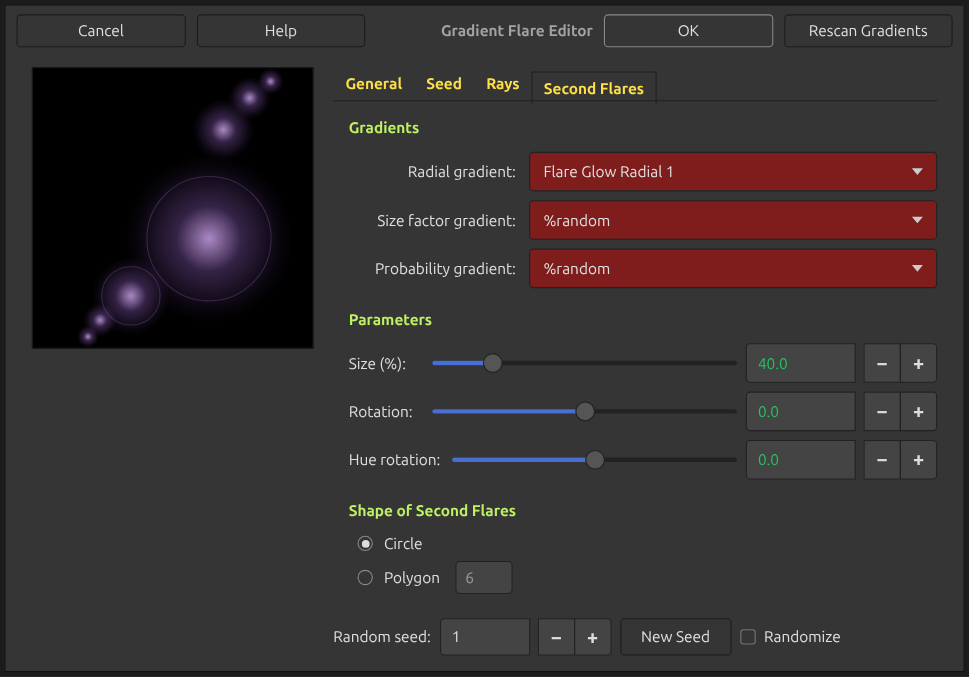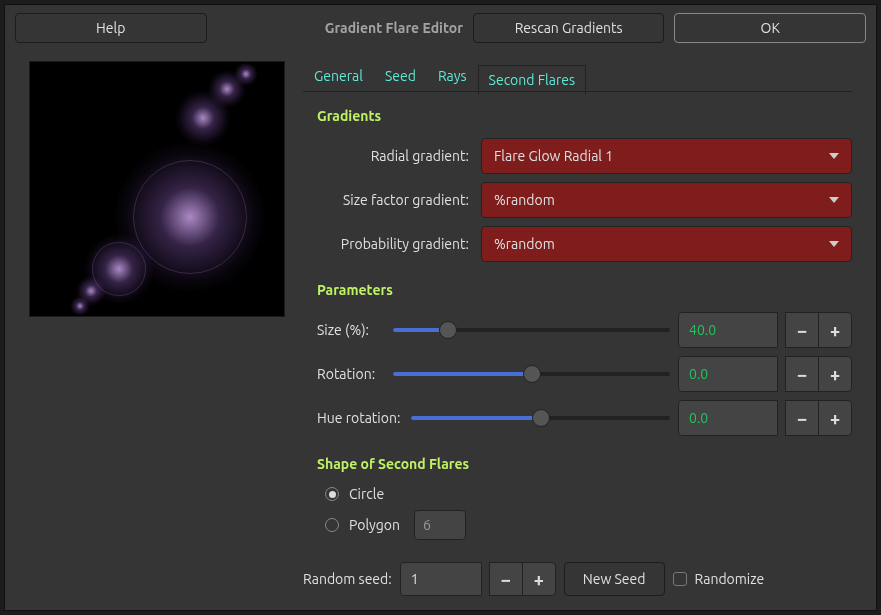--- a/index.html
+++ b/index.html
@@ -10,21 +10,21 @@
 .btn.wide { flex: 1; }
 .btn.wide.hl { border: 1px solid #888; }
 .title { flex: 1.3; color: #a3a3a3; font-weight: 700; text-align: right; }
 .content { flex: 1; display: flex; gap: 14px; padding: 10px 24px 18px 24px; }
 .preview-col { width: 260px; }
 .preview { width: 256px; height: 256px; background: #000; border: 1px solid #1a1a1a; position: relative; overflow: hidden; }
 .flare { position: absolute; border-radius: 50%; background: radial-gradient(circle, rgba(200,160,230,0.85) 0%, rgba(150,100,200,0.35) 28%, rgba(120,70,170,0.08) 60%, rgba(0,0,0,0) 72%); }
 .flare.ring::after { content: ""; position: absolute; inset: 12%; border-radius: 50%; border: 1px solid rgba(170,120,210,0.25); }
 .right-col { flex: 1; display: flex; flex-direction: column; }
 .tabs { display: flex; border-bottom: 1px solid #222; }
-.tab { color: #5eead4; padding: 6px 10px; cursor: pointer; border: 1px solid transparent; border-bottom: none; }
+.tab { color: #fde047; padding: 6px 10px; cursor: pointer; border: 1px solid transparent; border-bottom: none; font-weight: bold; }
 .tab.active { border: 1px solid #222; border-bottom: 1px solid #353535; position: relative; top: 4px; }
 .section-h { color: #bef264; font-weight: 700; margin: 16px 0 10px 14px; }
 .row { display: flex; align-items: center; margin: 4px 0; gap: 8px; }
 .label { width: 170px; text-align: right; color: #e0e0e0; padding-right: 4px; }
 .select { flex: 1; height: 36px; background: #7f1d1d; border: 1px solid #222; border-radius: 4px; color: #e0e0e0; display: flex; align-items: center; padding: 0 12px; justify-content: space-between; cursor: pointer; }
 .chev { width: 0; height: 0; border-left: 5px solid transparent; border-right: 5px solid transparent; border-top: 6px solid #ccc; }
 .param-label { width: 82px; color: #e0e0e0; padding-left: 14px; }
 .slider { flex: 1; height: 36px; display: flex; align-items: center; position: relative; }
 .track { height: 4px; background: #222; width: 100%; border-radius: 2px; position: relative; }
 .fill { position: absolute; height: 4px; background: #4a6fd4; border-radius: 2px; left: 0; }
@@ -44,24 +44,25 @@
 .seed-label { color: #e0e0e0; }
 .seed-box { width: 82px; height: 34px; background: #444; border: 1px solid #222; color: #e0e0e0; display: flex; align-items: center; padding: 0 10px; border-radius: 4px 0 0 4px; }
 .check { width: 14px; height: 14px; border: 1px solid #777; border-radius: 3px; cursor: pointer; }
 .newseed { padding: 0 18px; height: 34px; }
 </style>
 </head>
 <body>
 
 <div class="window">
   <div class="toolbar">
+    <div class="btn wide">Cancel</div>
     <div class="btn wide">Help</div>
     <div class="title">Gradient Flare Editor</div>
+    <div class="btn wide hl">OK</div>
     <div class="btn wide">Rescan Gradients</div>
-    <div class="btn wide hl">OK</div>
   </div>
 
   <div class="content">
     <div class="preview-col">
       <div class="preview">
         <div class="flare ring" style="width:150px;height:150px;left:85px;top:80px;"></div>
         <div class="flare" style="width:56px;height:56px;left:145px;top:28px;"></div>
         <div class="flare" style="width:38px;height:38px;left:178px;top:8px;"></div>
         <div class="flare" style="width:24px;height:24px;left:204px;top:0px;"></div>
         <div class="flare ring" style="width:70px;height:70px;left:54px;top:172px;"></div>

